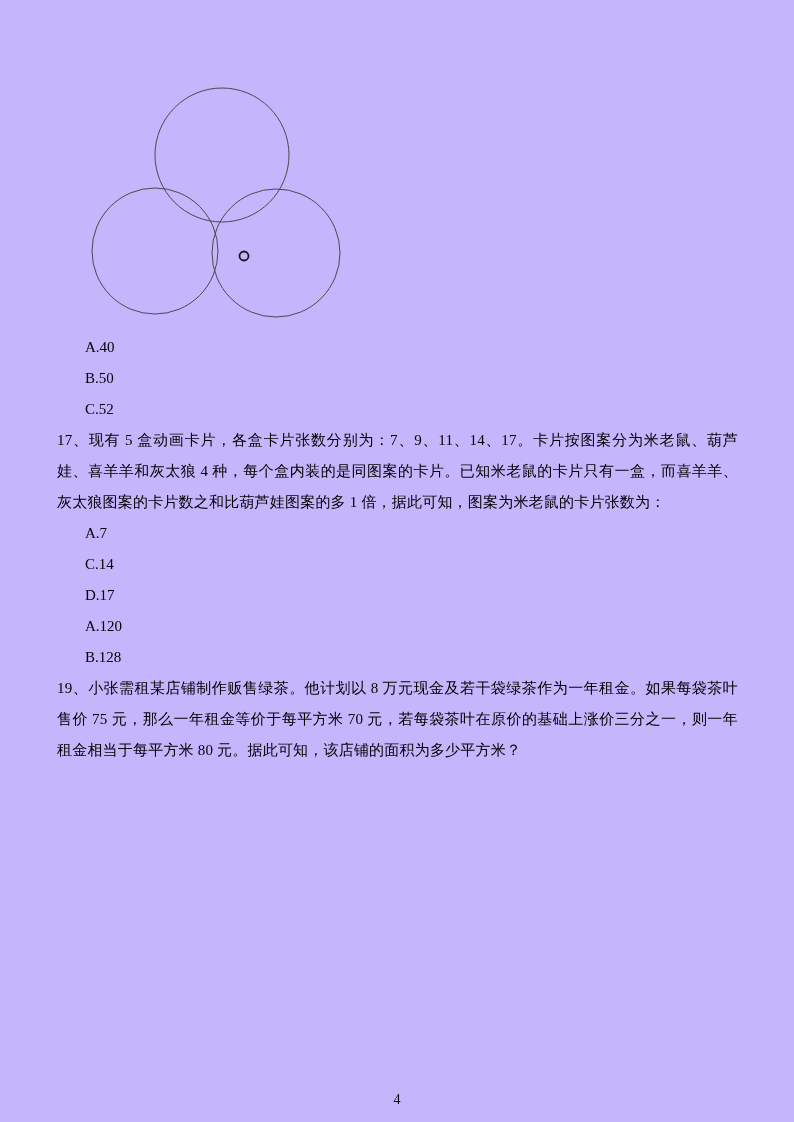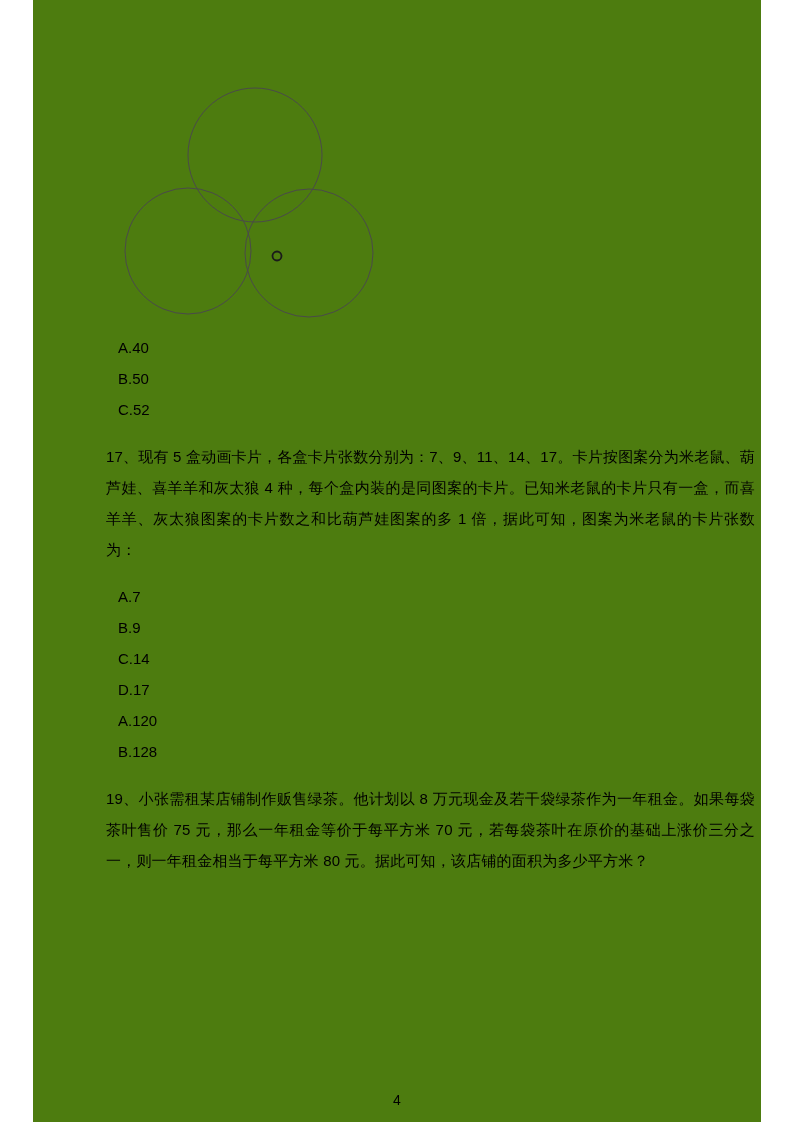--- a/index.html
+++ b/index.html
@@ -1,26 +1,26 @@
 <!DOCTYPE html>
 <html><head>
 <meta charset="utf-8">
 <style>
   * { box-sizing: border-box; }
   html, body { margin: 0; padding: 0; }
   body { background: #ffffff; }
 
   .page {
     position: relative;
-    width: 728px;
+    width: 794px;
     height: 1122px;
     margin: 0 auto;
-    background: #4d7c0f;
+    background: #c4b5fd;
     color: #000000;
-    font-family: Liberation Sans, sans-serif;
+    font-family: Liberation Serif, serif;
     overflow: hidden;
   }
 
   .figure-area {
     position: absolute;
     left: 90px;
     top: 83px;
     width: 262px;
     height: 242px;
   }
@@ -31,21 +31,21 @@
   .text-flow {
     position: absolute;
     left: 57px;
     top: 332px;
     width: 681px;
     font-size: 15px;
     line-height: 31px;
   }
 
   .question {
-    margin: 16px;
+    margin: 0;
     text-align: justify;
     letter-spacing: 0.2px;
   }
 
   .options { margin: 0; }
   .option  { padding-left: 28px; }
 
   .page-number {
     position: absolute;
     left: 0;
@@ -73,21 +73,20 @@
 
     <div class="options">
       <div class="option">A.40</div>
       <div class="option">B.50</div>
       <div class="option">C.52</div>
     </div>
 
     <p class="question">17、现有 5 盒动画卡片，各盒卡片张数分别为：7、9、11、14、17。卡片按图案分为米老鼠、葫芦娃、喜羊羊和灰太狼 4 种，每个盒内装的是同图案的卡片。已知米老鼠的卡片只有一盒，而喜羊羊、灰太狼图案的卡片数之和比葫芦娃图案的多 1 倍，据此可知，图案为米老鼠的卡片张数为：</p>
     <div class="options">
       <div class="option">A.7</div>
-      <div class="option">B.9</div>
       <div class="option">C.14</div>
       <div class="option">D.17</div>
     </div>
 
     <div class="options">
       <div class="option">A.120</div>
       <div class="option">B.128</div>
     </div>
 
     <p class="question">19、小张需租某店铺制作贩售绿茶。他计划以 8 万元现金及若干袋绿茶作为一年租金。如果每袋茶叶售价 75 元，那么一年租金等价于每平方米 70 元，若每袋茶叶在原价的基础上涨价三分之一，则一年租金相当于每平方米 80 元。据此可知，该店铺的面积为多少平方米？</p>

